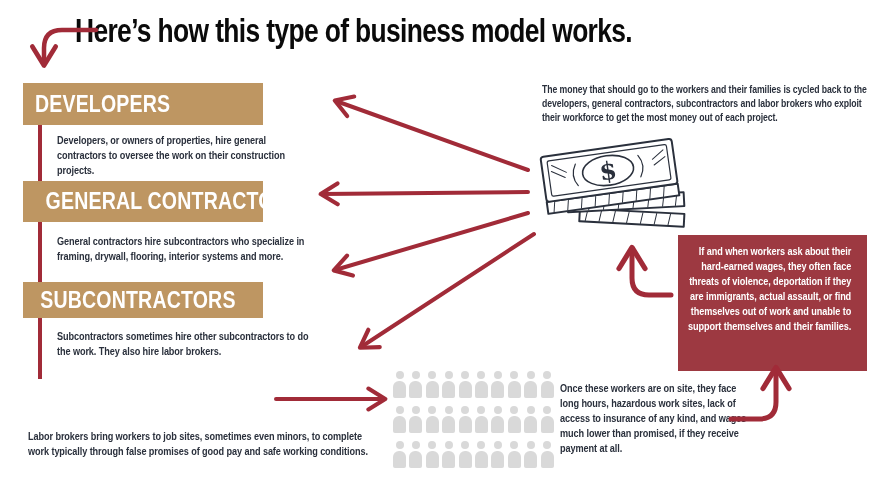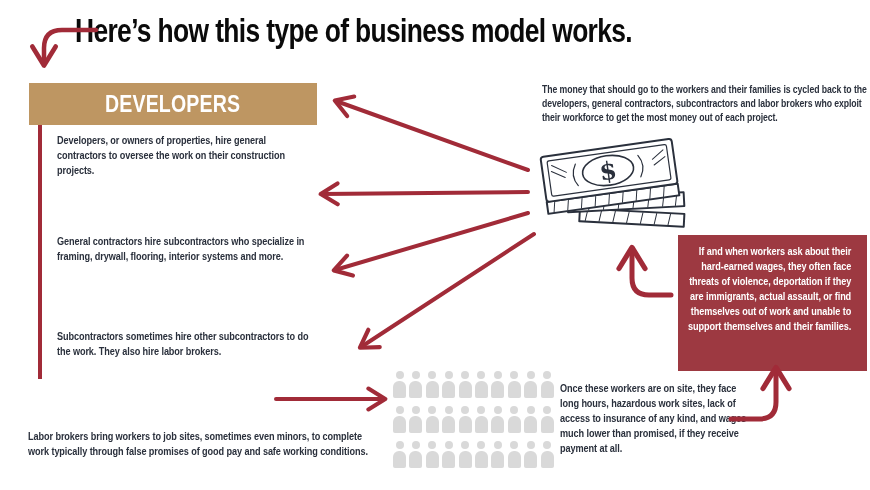--- a/index.html
+++ b/index.html
@@ -16,22 +16,22 @@
   
   .title{
     position:absolute;left:75px;top:12px;
     font-size:33px;font-weight:bold;color:#0a0a0a;
     letter-spacing:-0.8px;white-space:nowrap;
     transform:scaleX(0.80);transform-origin:0 0;
   }
 
   
   .chain-box{
-    position:absolute;left:29px;width:288px;background:var(--tan);
-    display:flex;align-items:center;justify-content:center;z-index:2;
+    position:absolute;left:23px;width:240px;background:var(--tan);
+    display:flex;align-items:center;z-index:2;
   }
   .chain-box .hdr{
     color:#fff;font-weight:bold;font-size:23px;letter-spacing:0.2px;
     white-space:nowrap;display:inline-block;transform:scaleX(0.85);
   }
   .desc{
     position:absolute;color:var(--ink);font-weight:bold;font-size:10.5px;
     line-height:1.42;letter-spacing:-0.1px;transform:scaleX(0.87);transform-origin:0 0;
     z-index:2;
   }
@@ -74,22 +74,28 @@
 
   <div class="title">Here’s how this type of business model works.</div>
 
   <div class="vline"></div>
 
   <div class="chain-box" style="top:83px;height:42px;">
     <span class="hdr">DEVELOPERS</span>
   </div>
   <div class="desc" style="left:57px;top:133px;width:291px;">Developers, or owners of properties, hire general contractors to oversee the work on their construction projects.</div>
 
+  <div class="chain-box" style="top:181px;height:41px;">
+    <span class="hdr">GENERAL CONTRACTORS</span>
+  </div>
   <div class="desc" style="left:57px;top:234px;width:291px;">General contractors hire subcontractors who specialize in framing, drywall, flooring, interior systems and more.</div>
 
+  <div class="chain-box" style="top:282px;height:36px;">
+    <span class="hdr">SUBCONTRACTORS</span>
+  </div>
   <div class="desc" style="left:57px;top:329px;width:291px;">Subcontractors sometimes hire other subcontractors to do the work. They also hire labor brokers.</div>
 
   <div class="desc" style="left:28px;top:429px;width:405px;">Labor brokers bring workers to job sites, sometimes even minors, to complete work typically through false promises of good pay and safe working conditions.</div>
 
   <div class="desc money-note">The money that should go to the workers and their families is cycled back to the developers, general contractors, subcontractors and labor brokers who exploit their workforce to get the most money out of each project.</div>
 
   <div class="redbox">
     <div class="desc">If and when workers ask about their hard-earned wages, they often face threats of violence, deportation if they are immigrants, actual assault, or find themselves out of work and unable to support themselves and their families.</div>
   </div>
 

